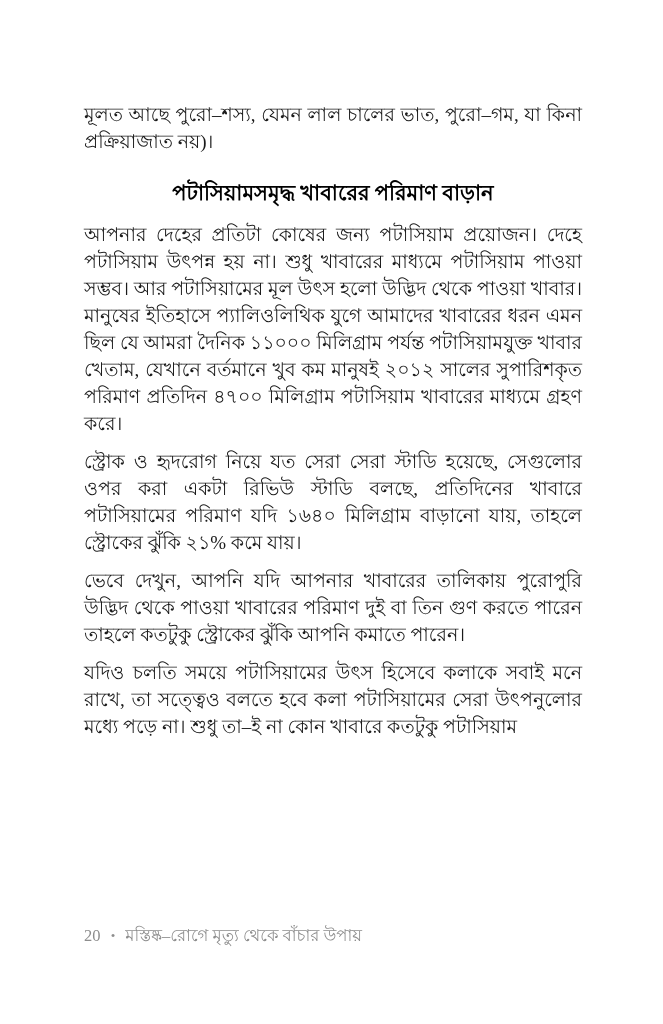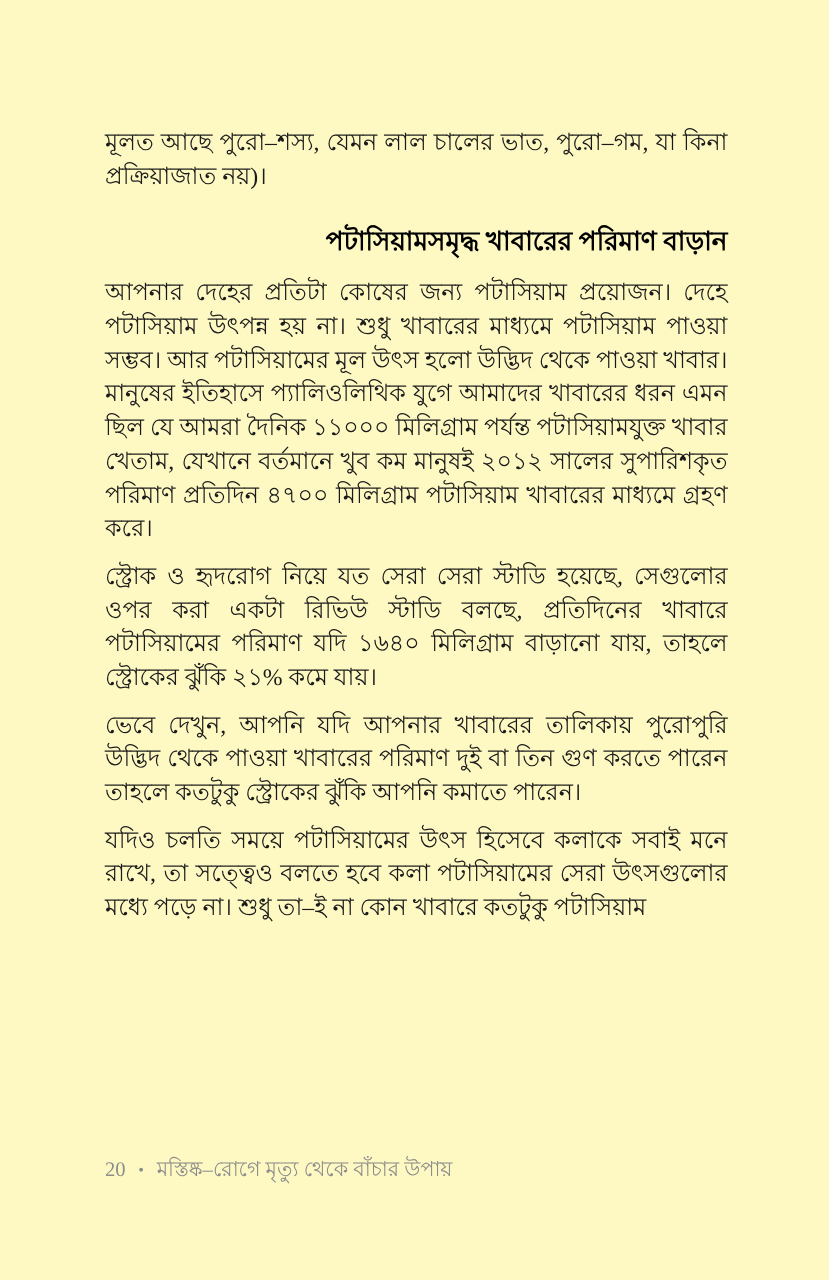--- a/index.html
+++ b/index.html
@@ -5,21 +5,21 @@
   html, body {
     margin: 0;
     padding: 0;
     background: #e8e8e8;
   }
   .page {
     position: relative;
     width: 663px;
     height: 1024px;
     margin: 0 auto;
-    background: #fef9c3;
+    background: #ffffff;
     font-family: "Liberation Serif", serif;
     color: #1a1a1a;
     overflow: hidden;
     box-sizing: border-box;
   }
   .content {
     position: absolute;
     left: 84px;
     top: 101px;
     width: 498px;
@@ -28,21 +28,21 @@
     text-align: justify;
     text-justify: inter-word;
   }
   .body-para {
     margin: 0 0 11px 0;
   }
   .section-heading {
     font-size: 21px;
     font-weight: bold;
     line-height: 28px;
-    text-align: right;
+    text-align: center;
     margin: 24px 0 14px 0;
     color: #000000;
   }
   .page-footer {
     position: absolute;
     left: 84px;
     top: 925px;
     font-size: 16.5px;
     line-height: 22px;
     color: #8d8d8d;
@@ -67,21 +67,21 @@
 
     <h2 class="section-heading">পটাসিয়ামসমৃদ্ধ খাবারের পরিমাণ বাড়ান</h2>
 
     <p class="body-para">আপনার দেহের প্রতিটা কোষের জন্য পটাসিয়াম প্রয়োজন। দেহে পটাসিয়াম উৎপন্ন হয় না। শুধু খাবারের মাধ্যমে পটাসিয়াম পাওয়া সম্ভব। আর পটাসিয়ামের মূল উৎস হলো উদ্ভিদ থেকে পাওয়া খাবার। মানুষের ইতিহাসে প্যালিওলিথিক যুগে আমাদের খাবারের ধরন এমন ছিল যে আমরা দৈনিক ১১০০০ মিলিগ্রাম পর্যন্ত পটাসিয়ামযুক্ত খাবার খেতাম, যেখানে বর্তমানে খুব কম মানুষই ২০১২ সালের সুপারিশকৃত পরিমাণ প্রতিদিন ৪৭০০ মিলিগ্রাম পটাসিয়াম খাবারের মাধ্যমে গ্রহণ করে।</p>
 
 
     <p class="body-para">স্ট্রোক ও হৃদরোগ নিয়ে যত সেরা সেরা স্টাডি হয়েছে, সেগুলোর ওপর করা একটা রিভিউ স্টাডি বলছে, প্রতিদিনের খাবারে পটাসিয়ামের পরিমাণ যদি ১৬৪০ মিলিগ্রাম বাড়ানো যায়, তাহলে স্ট্রোকের ঝুঁকি ২১% কমে যায়।</p>
 
     <p class="body-para">ভেবে দেখুন, আপনি যদি আপনার খাবারের তালিকায় পুরোপুরি উদ্ভিদ থেকে পাওয়া খাবারের পরিমাণ দুই বা তিন গুণ করতে পারেন তাহলে কতটুকু স্ট্রোকের ঝুঁকি আপনি কমাতে পারেন।</p>
 
-    <p class="body-para">যদিও চলতি সময়ে পটাসিয়ামের উৎস হিসেবে কলাকে সবাই মনে রাখে, তা সত্ত্বেও বলতে হবে কলা পটাসিয়ামের সেরা উৎসগুলোর মধ্যে পড়ে না। শুধু তা–ই না কোন খাবারে কতটুকু পটাসিয়াম</p>
+    <p class="body-para">যদিও চলতি সময়ে পটাসিয়ামের উৎস হিসেবে কলাকে সবাই মনে রাখে, তা সত্ত্বেও বলতে হবে কলা পটাসিয়ামের সেরা উৎপনুলোর মধ্যে পড়ে না। শুধু তা–ই না কোন খাবারে কতটুকু পটাসিয়াম</p>
 
   </main>
 
   <footer class="page-footer">
     <span class="page-number">20</span>
     <span class="bullet">•</span>
     <span class="book-title">মস্তিষ্ক–রোগে মৃত্যু থেকে বাঁচার উপায়</span>
   </footer>
 
 </div>

